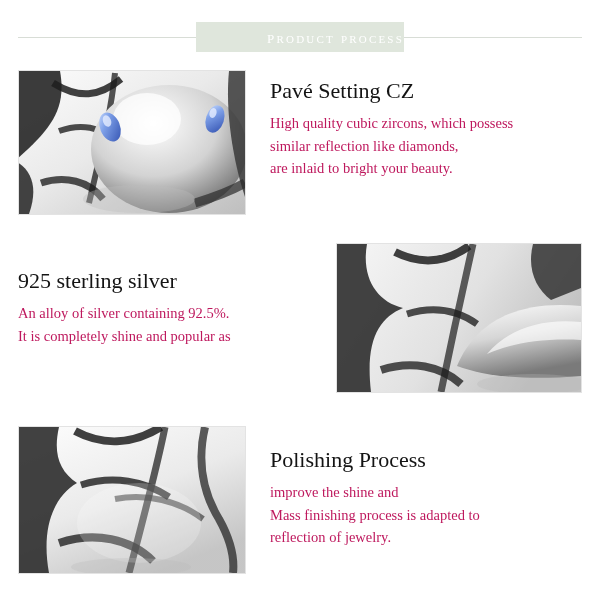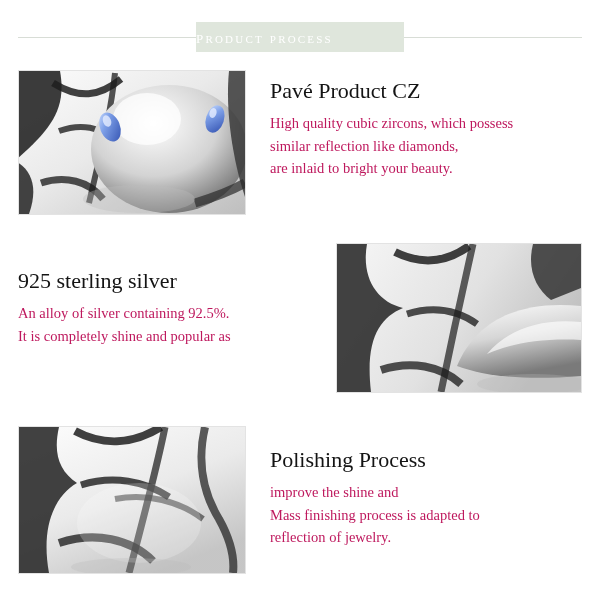--- a/index.html
+++ b/index.html
@@ -45,21 +45,21 @@
     height: 30px;
     background: #dfe6dc;
   }
   .header-title {
     position: absolute;
     top: 0px;
     left: 196px;
     width: 208px;
     height: 30px;
     line-height: 30px;
-    text-align: left;
+    text-align: right;
     color: #ffffff;
     font-family: "Liberation Serif", serif;
     font-size: 15px;
     letter-spacing: 2.2px;
     font-variant: small-caps;
     text-transform: lowercase;
   }
   .header-title::first-letter {
     font-size: 19px;
   }
@@ -165,21 +165,21 @@
         <path d="M210,0 C206,40 214,90 226,126 L226,0 Z" fill="#3a3a3a" opacity="0.85"></path>
         <path d="M176,132 C196,126 212,120 226,112" stroke="#2b2b2b" stroke-width="9" fill="none" opacity="0.7"></path>
         <ellipse cx="91" cy="56" rx="10" ry="15" transform="rotate(-22 91 56)" fill="url(#gem1)"></ellipse>
         <ellipse cx="88" cy="50" rx="4" ry="6" transform="rotate(-22 88 50)" fill="#e6edff" opacity="0.8"></ellipse>
         <ellipse cx="196" cy="48" rx="9" ry="14" transform="rotate(18 196 48)" fill="url(#gem1)"></ellipse>
         <ellipse cx="194" cy="42" rx="3.5" ry="5" transform="rotate(18 194 42)" fill="#e6edff" opacity="0.8"></ellipse>
         <ellipse cx="120" cy="128" rx="56" ry="14" fill="#bdbdbd" opacity="0.35"></ellipse>
       </svg>
     </div>
     <div class="text-col">
-      <h2 class="heading">Pavé Product CZ</h2>
+      <h2 class="heading">Pavé Setting CZ</h2>
       <p class="para">
         <span class="ln">High quality cubic zircons, which possess</span>
         <span class="ln">similar reflection like diamonds,</span>
         <span class="ln">are inlaid to bright your beauty.</span>
       </p>
     </div>
   </div>
 
   <div class="block" id="block2">
     <div class="photo">

